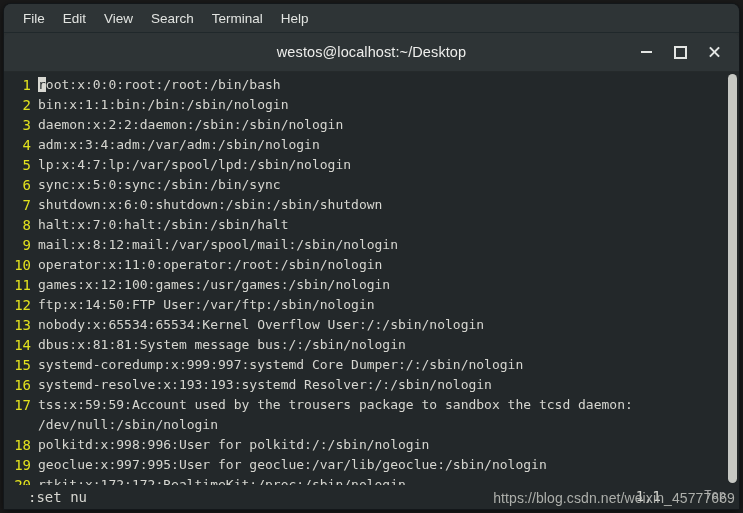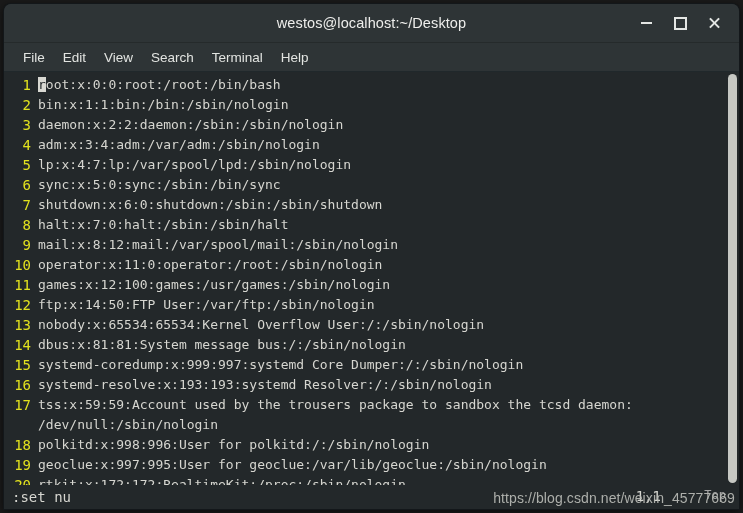--- a/index.html
+++ b/index.html
@@ -161,20 +161,21 @@
   #statusline {
     height: 24px;
     min-height: 24px;
     background: #23282a;
     position: relative;
     font-family: "DejaVu Sans Mono", monospace;
     font-size: 14px;
     color: #d6d6d0;
     display: flex;
     align-items: center;
+    padding-left: 16px;
   }
   #cmdline {
     padding-left: 8px;
     color: #d6d6d0;
     white-space: pre;
   }
   #pos-indicator {
     position: absolute;
     right: 78px;
     top: 3px;
@@ -219,45 +220,45 @@
     width: 9px;
     bottom: 2px;
     background: #c6c8c3;
     border-radius: 5px;
   }
 </style>
 </head>
 <body>
 
 <div id="window">
+
+  <div id="menubar">
+    <div class="menu-item">File</div>
+    <div class="menu-item">Edit</div>
+    <div class="menu-item">View</div>
+    <div class="menu-item">Search</div>
+    <div class="menu-item">Terminal</div>
+    <div class="menu-item">Help</div>
+  </div>
 
   <div id="titlebar">
     <div id="title-text">westos@localhost:~/Desktop</div>
     <div class="win-btns">
       <div class="win-btn">
         <span class="glyph-min"></span>
       </div>
       <div class="win-btn">
         <span class="glyph-max"></span>
       </div>
       <div class="win-btn">
         <span class="glyph-close"></span>
       </div>
     </div>
   </div>
 
-  <div id="menubar">
-    <div class="menu-item">File</div>
-    <div class="menu-item">Edit</div>
-    <div class="menu-item">View</div>
-    <div class="menu-item">Search</div>
-    <div class="menu-item">Terminal</div>
-    <div class="menu-item">Help</div>
-  </div>
-
   <div id="term">
     <div id="term-inner"><div class="row"><span class="lnum">1</span><span class="ltext"><span class="cursor-blk">r</span>oot:x:0:0:root:/root:/bin/bash</span></div><div class="row"><span class="lnum">2</span><span class="ltext">bin:x:1:1:bin:/bin:/sbin/nologin</span></div><div class="row"><span class="lnum">3</span><span class="ltext">daemon:x:2:2:daemon:/sbin:/sbin/nologin</span></div><div class="row"><span class="lnum">4</span><span class="ltext">adm:x:3:4:adm:/var/adm:/sbin/nologin</span></div><div class="row"><span class="lnum">5</span><span class="ltext">lp:x:4:7:lp:/var/spool/lpd:/sbin/nologin</span></div><div class="row"><span class="lnum">6</span><span class="ltext">sync:x:5:0:sync:/sbin:/bin/sync</span></div><div class="row"><span class="lnum">7</span><span class="ltext">shutdown:x:6:0:shutdown:/sbin:/sbin/shutdown</span></div><div class="row"><span class="lnum">8</span><span class="ltext">halt:x:7:0:halt:/sbin:/sbin/halt</span></div><div class="row"><span class="lnum">9</span><span class="ltext">mail:x:8:12:mail:/var/spool/mail:/sbin/nologin</span></div><div class="row"><span class="lnum">10</span><span class="ltext">operator:x:11:0:operator:/root:/sbin/nologin</span></div><div class="row"><span class="lnum">11</span><span class="ltext">games:x:12:100:games:/usr/games:/sbin/nologin</span></div><div class="row"><span class="lnum">12</span><span class="ltext">ftp:x:14:50:FTP User:/var/ftp:/sbin/nologin</span></div><div class="row"><span class="lnum">13</span><span class="ltext">nobody:x:65534:65534:Kernel Overflow User:/:/sbin/nologin</span></div><div class="row"><span class="lnum">14</span><span class="ltext">dbus:x:81:81:System message bus:/:/sbin/nologin</span></div><div class="row"><span class="lnum">15</span><span class="ltext">systemd-coredump:x:999:997:systemd Core Dumper:/:/sbin/nologin</span></div><div class="row"><span class="lnum">16</span><span class="ltext">systemd-resolve:x:193:193:systemd Resolver:/:/sbin/nologin</span></div><div class="row"><span class="lnum">17</span><span class="ltext">tss:x:59:59:Account used by the trousers package to sandbox the tcsd daemon:</span></div><div class="row"><span class="lnum"></span><span class="ltext">/dev/null:/sbin/nologin</span></div><div class="row"><span class="lnum">18</span><span class="ltext">polkitd:x:998:996:User for polkitd:/:/sbin/nologin</span></div><div class="row"><span class="lnum">19</span><span class="ltext">geoclue:x:997:995:User for geoclue:/var/lib/geoclue:/sbin/nologin</span></div><div class="row"><span class="lnum">20</span><span class="ltext">rtkit:x:172:172:RealtimeKit:/proc:/sbin/nologin</span></div></div>
 
     <div id="scrollbar-track">
       <div id="scrollbar-thumb"></div>
     </div>
   </div>
 
   <div id="statusline">
     <div id="cmdline">:set nu</div>

